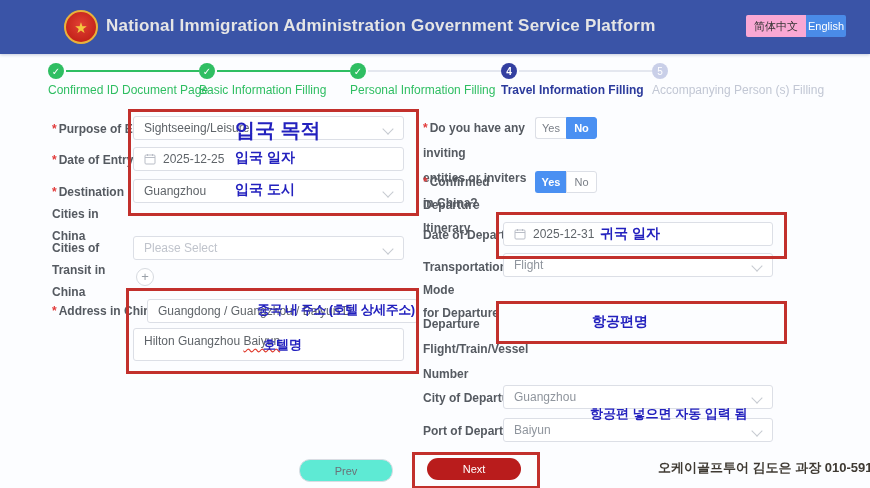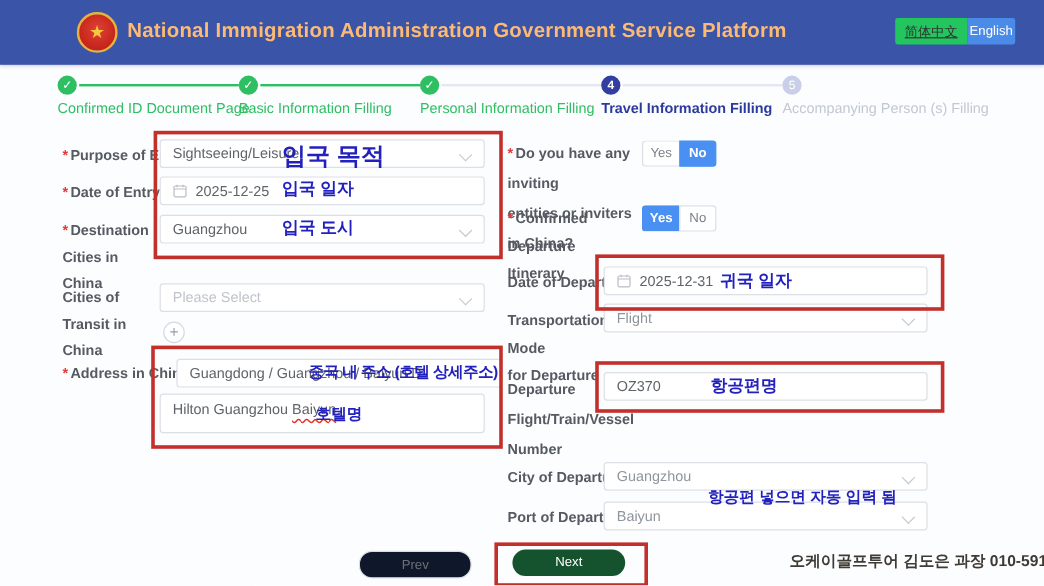--- a/index.html
+++ b/index.html
@@ -5,23 +5,23 @@
   html,body{margin:0;padding:0;background:#fff;}
   #app{position:relative;width:870px;height:488px;background:#FCFDFF;overflow:hidden;
        font-family:"Liberation Sans", sans-serif;}
   
   .header{position:absolute;left:0;top:0;width:870px;height:54px;background:#3A54A7;
           box-shadow:0 1px 3px rgba(40,60,120,.25);}
   .emblem{position:absolute;left:64px;top:10px;width:34px;height:34px;border-radius:50%;
           background:radial-gradient(circle at 50% 42%, #E14034 0%, #C5241B 70%);
           border:2px solid #E9B23A;box-sizing:border-box;display:flex;align-items:center;justify-content:center;
           color:#F4C83F;font-size:15px;line-height:1;}
-  .title{position:absolute;left:106px;top:16px;color:#fdba74;font-size:17px;font-weight:bold;letter-spacing:.2px;}
-  .lang-zh{position:absolute;left:746px;top:15px;width:60px;height:22px;background:#22c55e;color:#333;
-           font-size:11px;display:flex;align-items:center;justify-content:center;border-radius:2px 0 0 2px;cursor:pointer;text-decoration:underline;}
+  .title{position:absolute;left:106px;top:16px;color:#e5e5e5;font-size:17px;font-weight:bold;letter-spacing:.2px;}
+  .lang-zh{position:absolute;left:746px;top:15px;width:60px;height:22px;background:#f9a8d4;color:#333;
+           font-size:11px;display:flex;align-items:center;justify-content:center;border-radius:2px 0 0 2px;cursor:pointer;}
   .lang-en{position:absolute;left:806px;top:15px;width:40px;height:22px;background:#4A8BE8;color:#fff;
            font-size:11px;display:flex;align-items:center;justify-content:center;border-radius:0 2px 2px 0;cursor:pointer;}
   
   .step-circle{position:absolute;top:63px;width:16px;height:16px;border-radius:50%;color:#fff;
                font-size:10px;display:flex;align-items:center;justify-content:center;z-index:2;}
   .done{background:#2FBE62;}
   .active{background:#333FA0;font-weight:bold;}
   .pending{background:#C9CFE8;}
   .connector{position:absolute;top:70px;height:2px;z-index:1;}
   .conn-green{background:#2FBE62;}
@@ -48,23 +48,23 @@
   .tsel{background:#4A90F2;border-color:#4A90F2;color:#fff;font-weight:bold;}
   .plus-btn{position:absolute;width:18px;height:18px;border-radius:50%;border:1px solid #D6DAE0;background:#fff;
             color:#9AA0A8;font-size:13px;line-height:16px;text-align:center;box-sizing:border-box;cursor:pointer;}
   .wavy{text-decoration:underline;text-decoration-style:wavy;text-decoration-color:#E0392B;text-underline-offset:3px;}
   
   .redbox{position:absolute;border:3px solid #C2302C;z-index:4;pointer-events:none;}
   .annot{position:absolute;color:#2321BE;font-weight:bold;z-index:5;pointer-events:none;white-space:nowrap;}
   .contact{position:absolute;left:658px;top:459px;width:205px;font-size:13px;font-weight:bold;color:#3F3A33;
            white-space:nowrap;z-index:5;}
   
-  .prev-btn{position:absolute;left:299px;top:459px;width:92px;height:21px;border-radius:11px;background:#0f172a;
+  .prev-btn{position:absolute;left:299px;top:459px;width:92px;height:21px;border-radius:11px;background:#5eead4;
             border:1px solid #D9DCE3;color:#6B7077;font-size:11px;display:flex;align-items:center;justify-content:center;cursor:pointer;}
-  .next-btn{position:absolute;left:427px;top:458px;width:94px;height:22px;border-radius:11px;background:#14532d;
+  .next-btn{position:absolute;left:427px;top:458px;width:94px;height:22px;border-radius:11px;background:#b91c1c;
             color:#fff;font-size:11px;display:flex;align-items:center;justify-content:center;cursor:pointer;z-index:1;}
 </style>
 </head>
 <body>
 
 <div id="app">
 
   <div class="header">
     <div class="emblem">★</div>
     <div class="title">National Immigration Administration Government Service Platform</div>
@@ -153,23 +153,20 @@
         <line x1="1" y1="4.5" x2="11" y2="4.5" stroke="#B9BDC6"></line>
         <line x1="3.5" y1="1" x2="3.5" y2="3" stroke="#B9BDC6"></line>
         <line x1="8.5" y1="1" x2="8.5" y2="3" stroke="#B9BDC6"></line>
       </svg>
     <span>2025-12-31</span>
   </div>
   <div class="field" style="left:503px;top:253px;width:270px;height:24px;">
     <span class="muted">Flight</span>
     <span class="chev"></span>
   </div>
-  <div class="field" style="left:503px;top:310px;width:270px;height:24px;">
-    <span>OZ370</span>
-  </div>
   <div class="field" style="left:503px;top:385px;width:270px;height:24px;">
     <span class="muted">Guangzhou</span>
     <span class="chev"></span>
   </div>
   <div class="field" style="left:503px;top:418px;width:270px;height:24px;">
     <span class="muted">Baiyun</span>
     <span class="chev"></span>
   </div>
 
   <div class="redbox" style="left:128px;top:109px;width:285px;height:101px;"></div>

